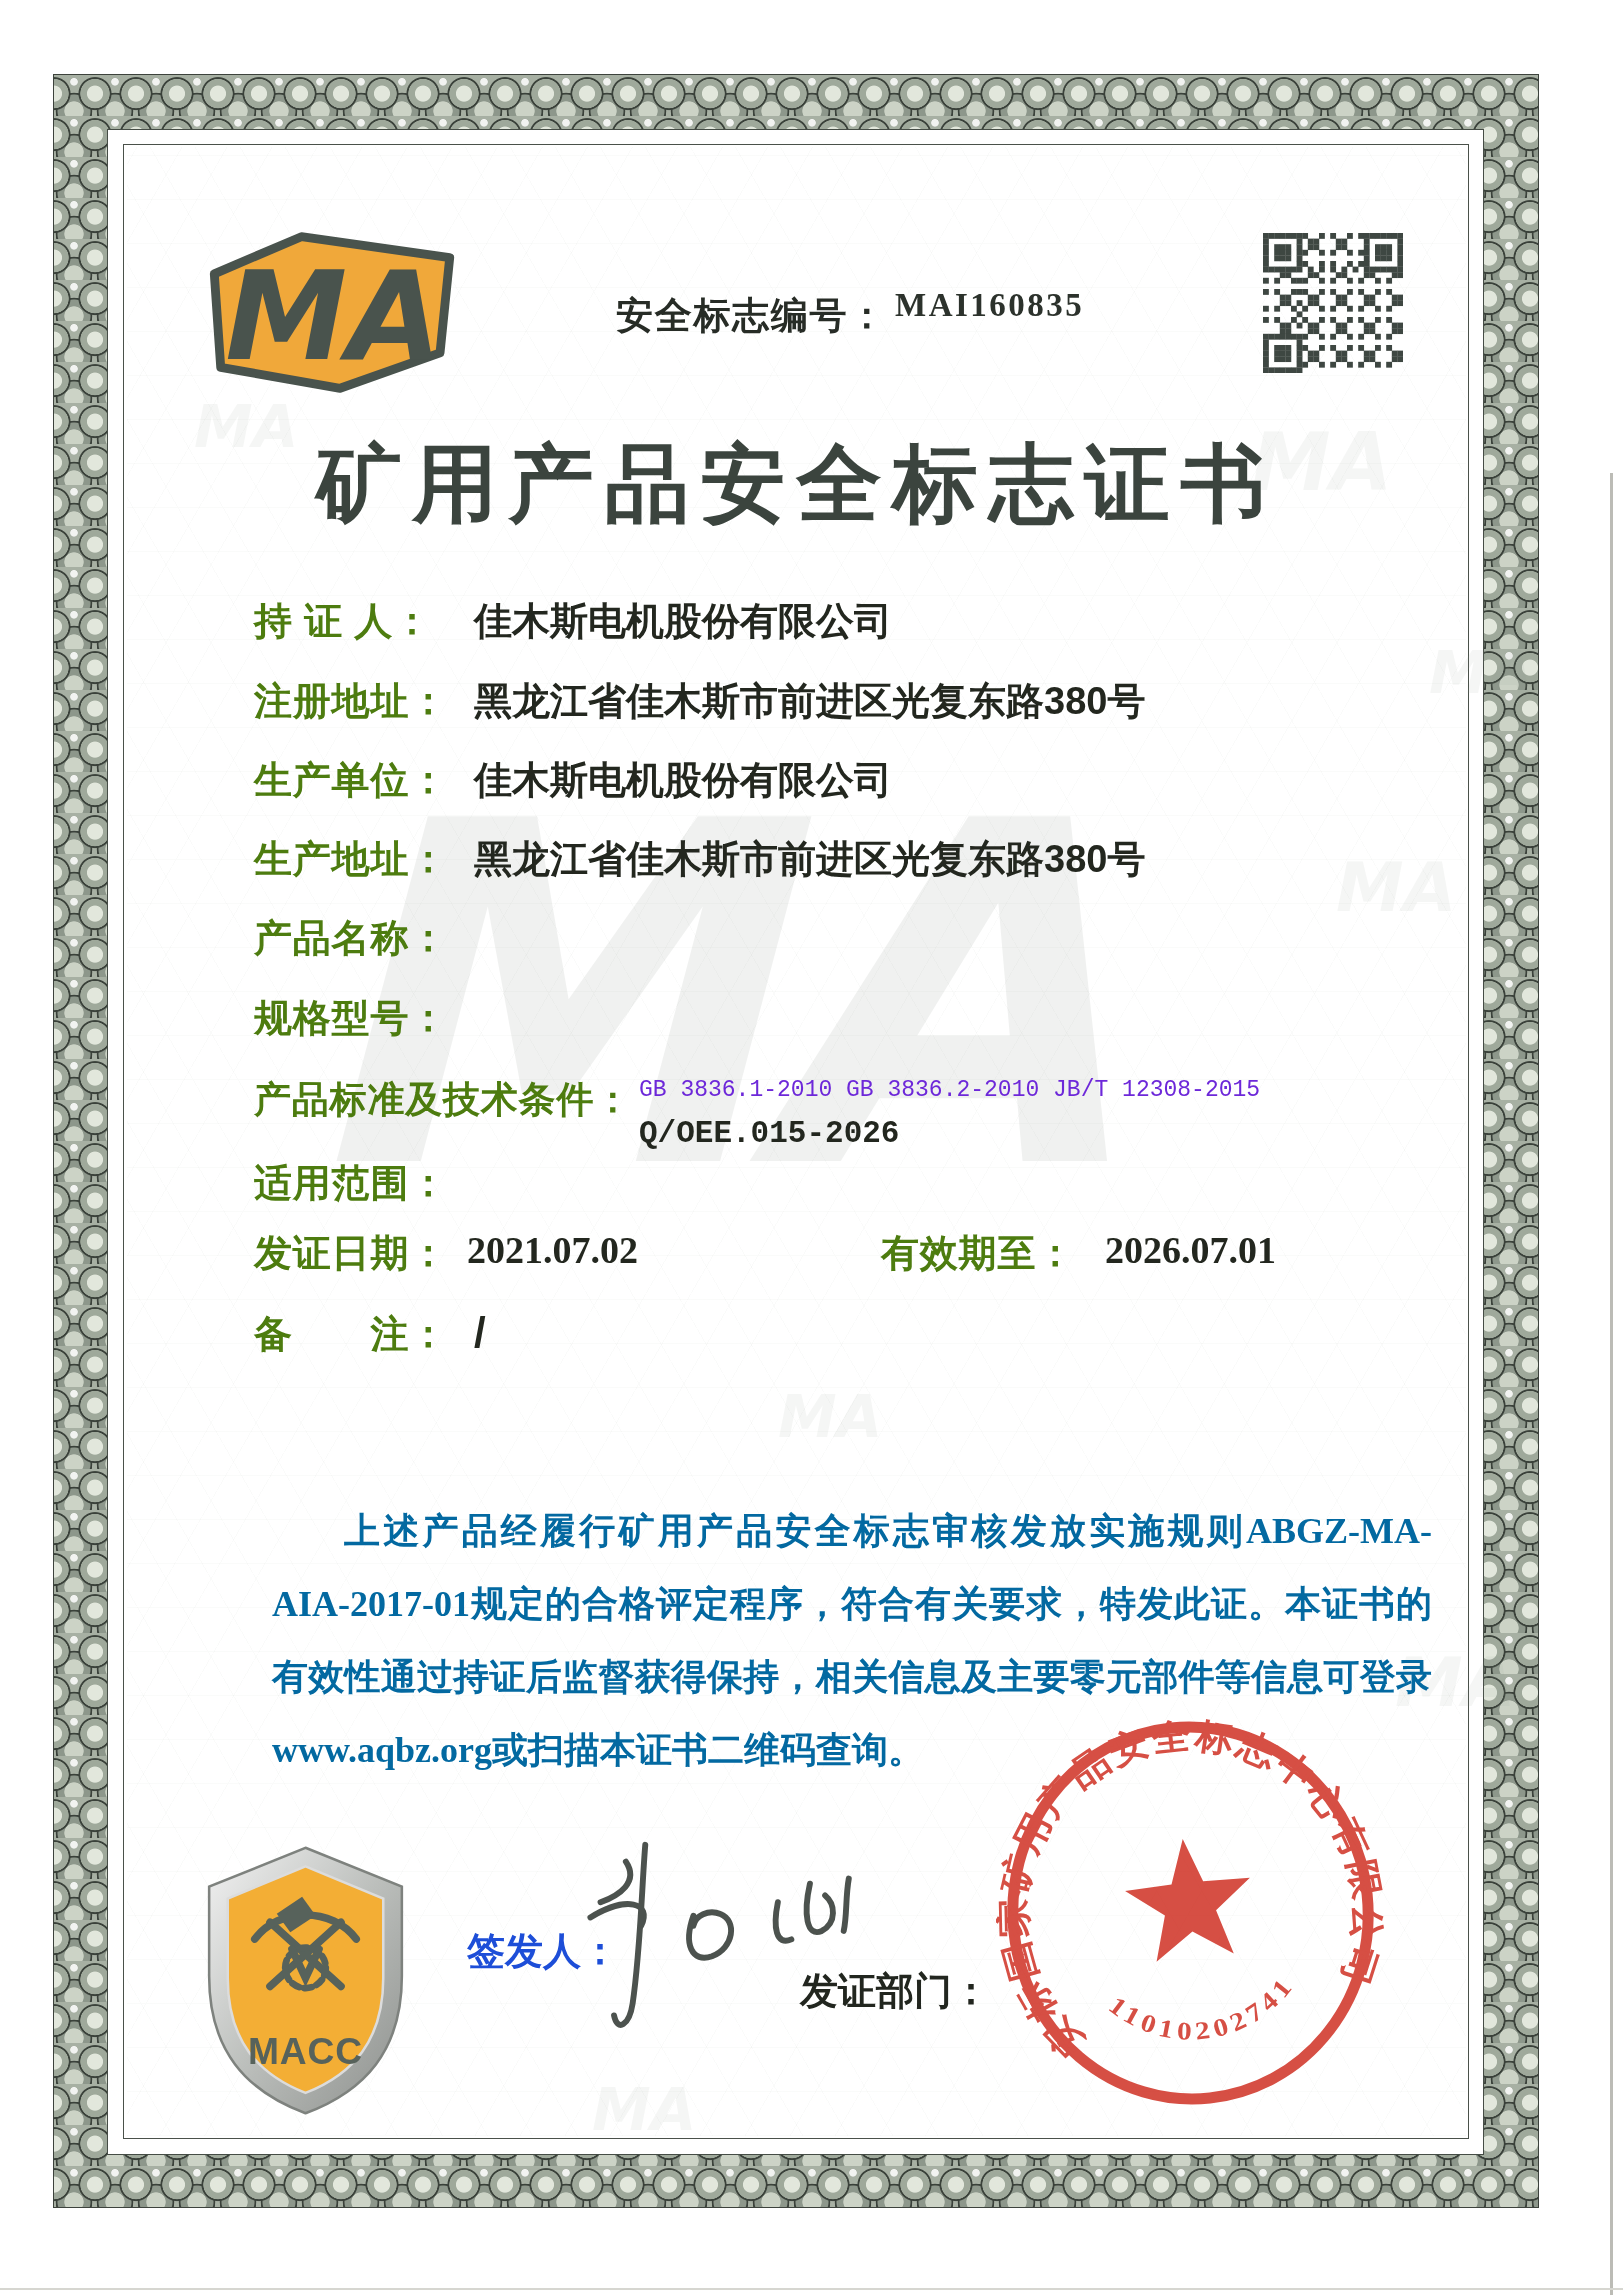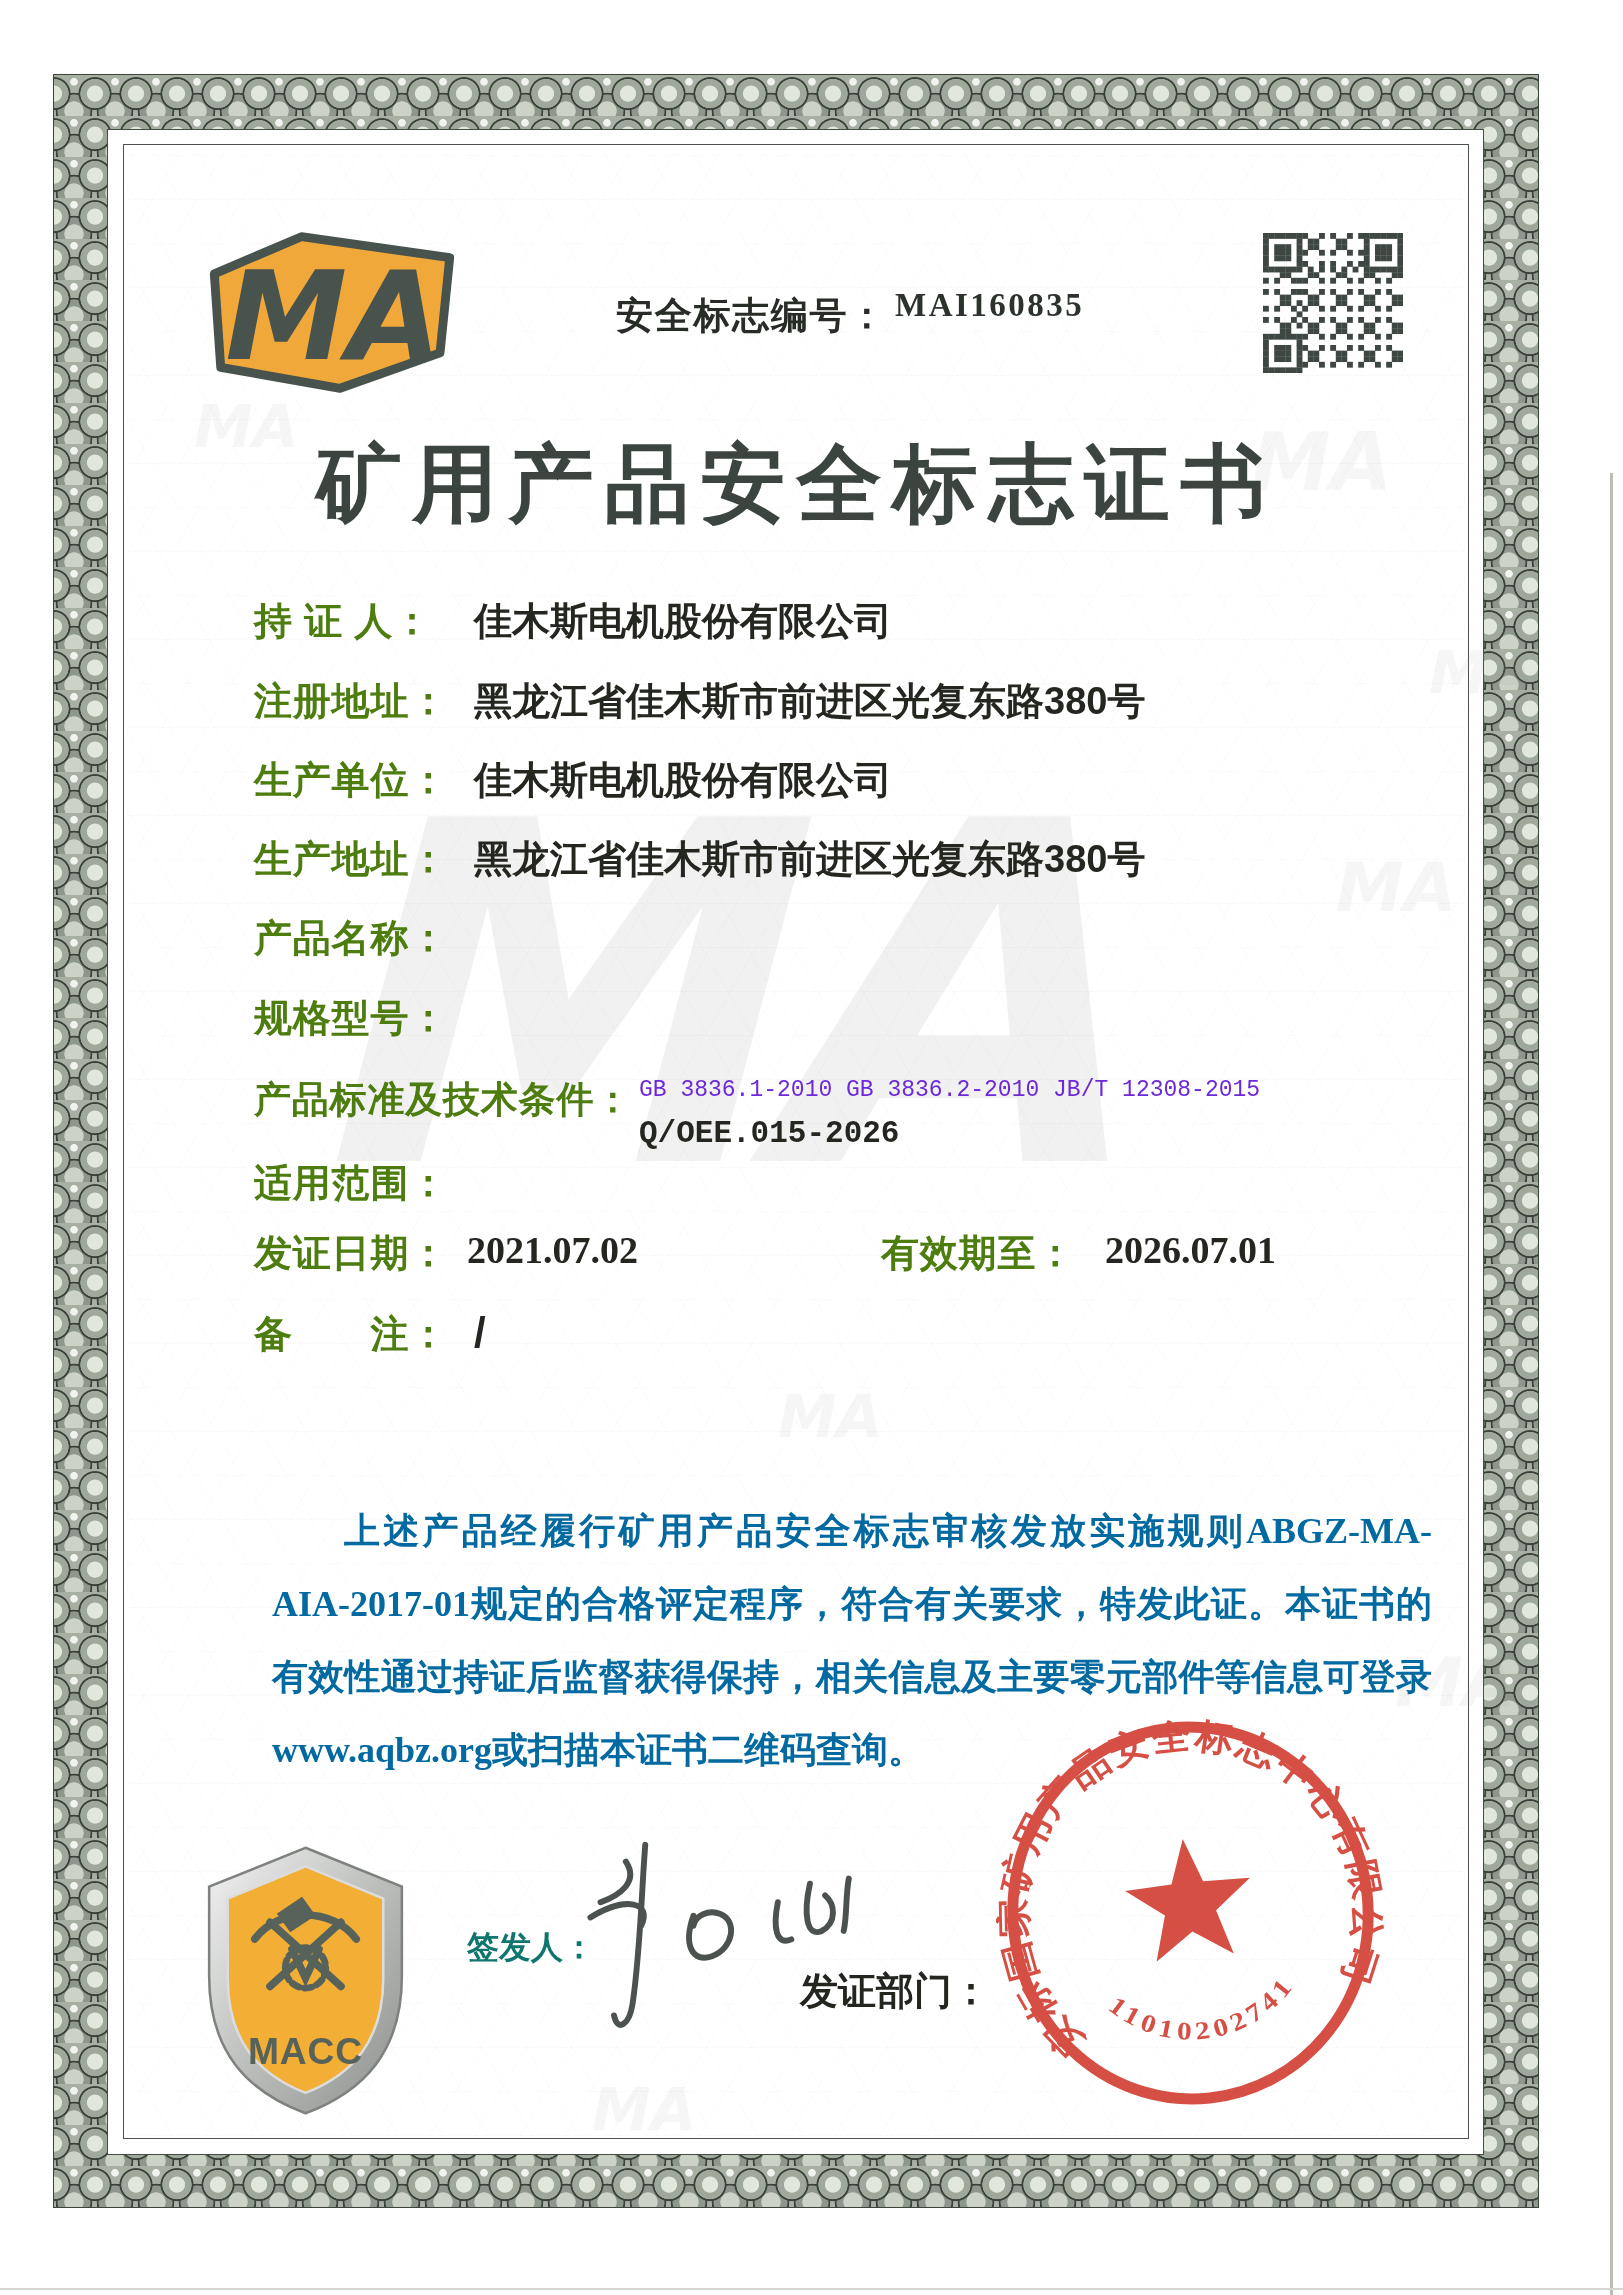--- a/index.html
+++ b/index.html
@@ -57,21 +57,21 @@
   .std-value2{position:absolute;left:385px;top:41px;font-weight:bold;font-size:31px;color:#23271f;
     font-family:"Liberation Mono","DejaVu Sans Mono",monospace;}
   .date-value{font-family:"Liberation Serif","DejaVu Serif",serif;}
 
   
   .statement{left:272px;top:1495px;width:1160px;font-size:36px;line-height:73px;color:#0369a1;
     font-weight:600;text-align:justify;text-indent:2em;
     font-family:"Liberation Serif","DejaVu Serif",serif;}
 
   
-  .signer-label{left:467px;top:1926px;font-size:32px;font-weight:bold;color:#0f766e;font-family:Liberation Mono, monospace;}
+  .signer-label{left:467px;top:1926px;font-size:38px;font-weight:bold;color:#1d4ed8;font-family:Liberation Mono, monospace;}
   .issuer-label{left:800px;top:1934px;font-size:38px;font-weight:bold;color:#22261f;margin-top:32px;}
   .signature{left:565px;top:1833px;width:321px;height:228px;}
   .macc{left:199px;top:1841px;width:213px;height:279px;}
   .seal{left:996px;top:1710px;width:389px;height:406px;opacity:.9;}
 </style>
 </head>
 <body>
 
 <div class="abs page-edge-right"></div>
 <div class="abs page-edge-bottom"></div>

